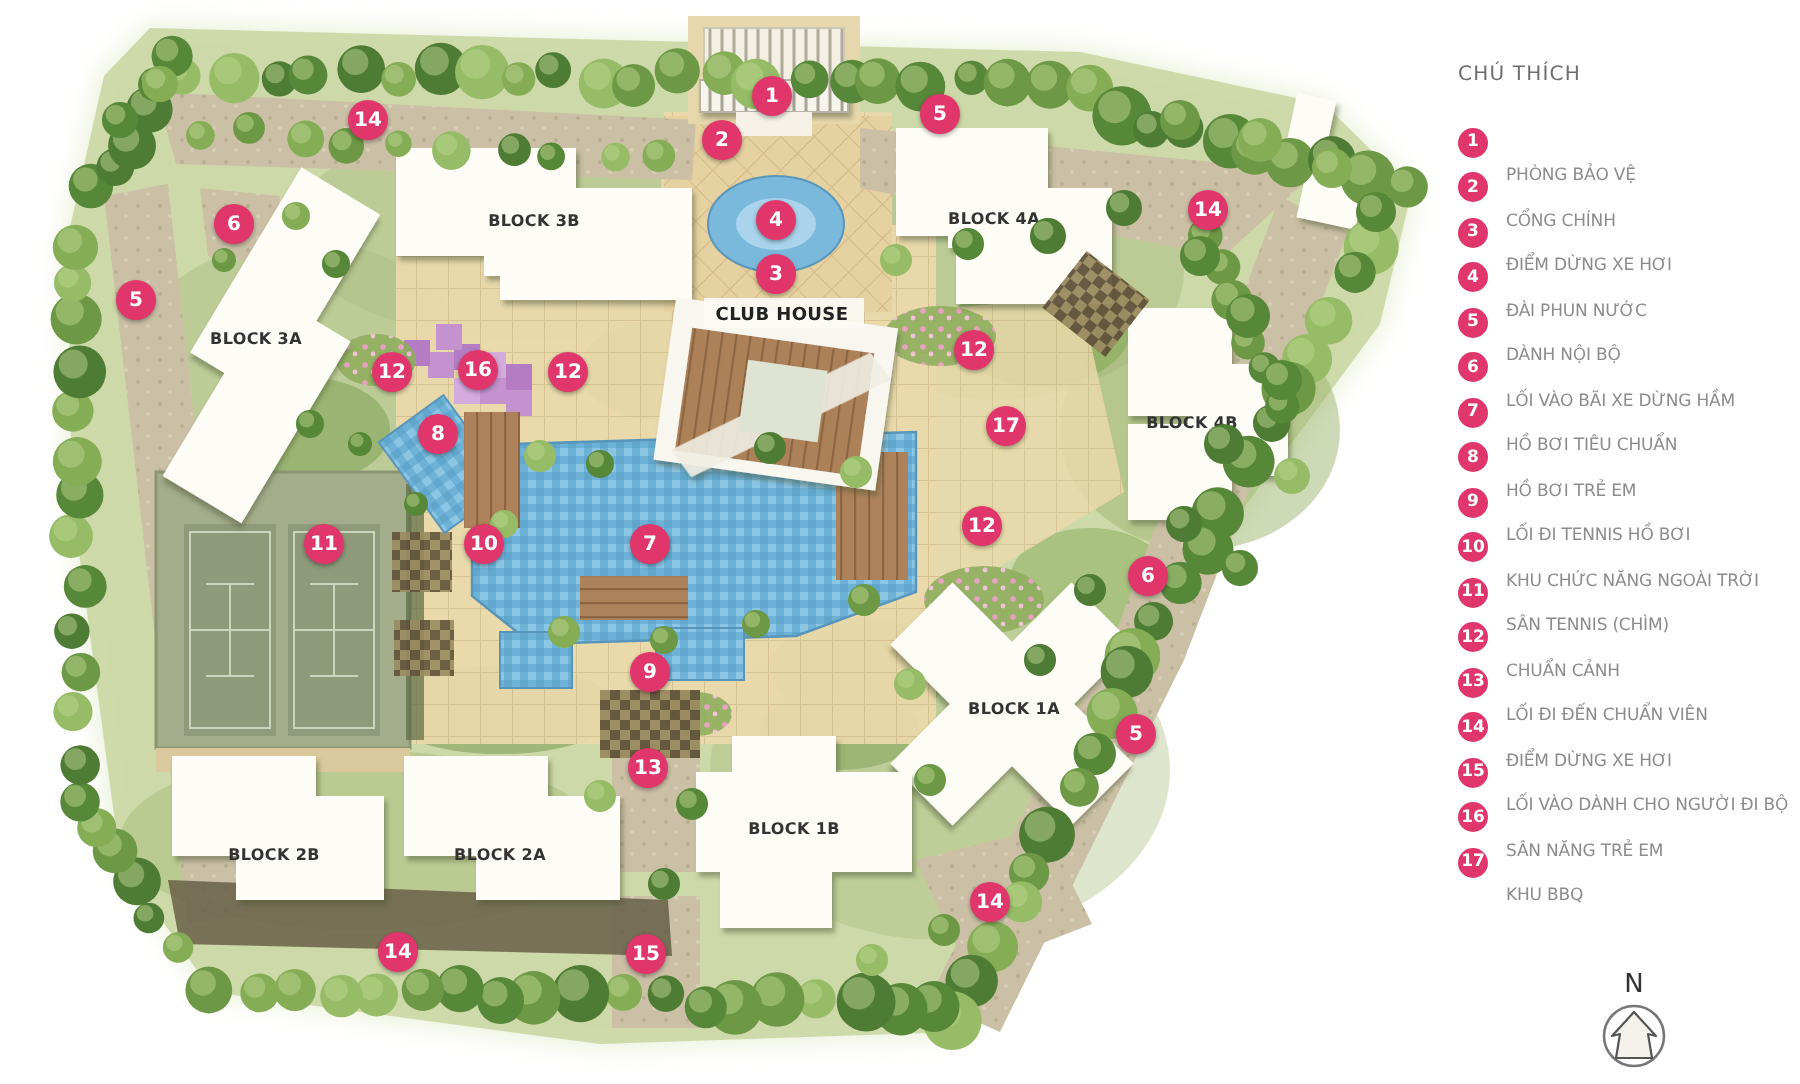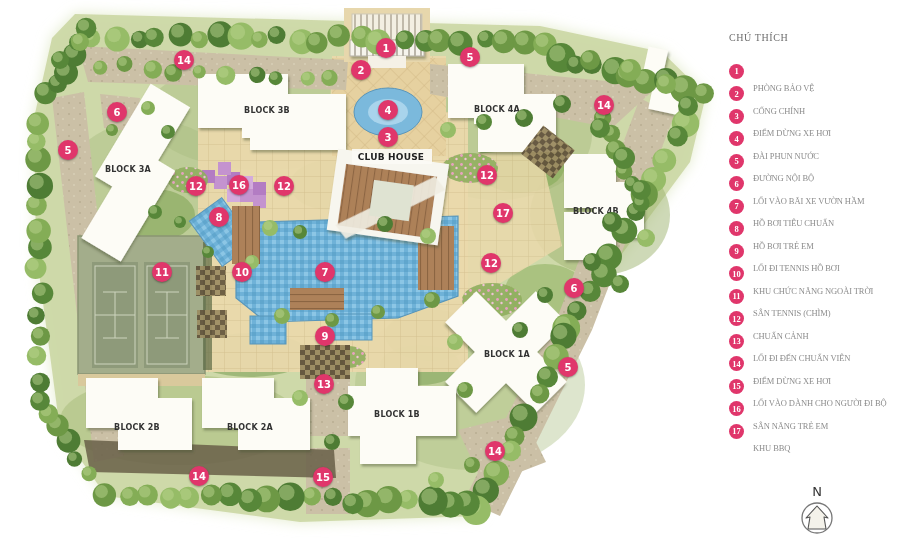--- a/index.html
+++ b/index.html
@@ -12,21 +12,21 @@
   .mk {
     position:absolute; width:20px; height:20px; margin:-10px 0 0 -10px;
     border-radius:50%; background:var(--pink); color:#fff;
     display:flex; align-items:center; justify-content:center;
     font-size:10px; font-weight:bold;
     box-shadow:0 1px 2px rgba(0,0,0,.35);
     z-index:5;
   }
 
   
-  .legend { position:absolute; left:729px; top:32px; width:172px; z-index:6;font-family:Liberation Serif, serif; }
+  .legend { position:absolute; left:729px; top:32px; width:172px; z-index:6; }
   .legend-title { font-size:10px; color:#6e6e6e; letter-spacing:.6px; margin-bottom:17px; }
   .li { display:flex; align-items:center; height:22.5px; }
   .lc { flex:0 0 15px; width:15px; height:15px; border-radius:50%; background:var(--pink);
         color:#fff; font-size:8.5px; font-weight:bold;
         display:flex; align-items:center; justify-content:center; }
   .ll { margin-left:9px; font-size:8.5px; letter-spacing:-.1px; color:#8c8c8c; white-space:nowrap;margin-top:34px; }
 
   
   .compass { position:absolute; left:793px; top:482px; z-index:6; }
 </style>
@@ -665,25 +665,25 @@
       <div class="li">
         <span class="lc">3</span>
         <span class="ll">ĐIỂM DỪNG XE HƠI</span>
       </div>
       <div class="li">
         <span class="lc">4</span>
         <span class="ll">ĐÀI PHUN NƯỚC</span>
       </div>
       <div class="li">
         <span class="lc">5</span>
-        <span class="ll">ĐƯỜNG NỘI BỘ</span>
+        <span class="ll">DÀNH NỘI BỘ</span>
       </div>
       <div class="li">
         <span class="lc">6</span>
-        <span class="ll">LỐI VÀO BÃI XE VƯỜN HẦM</span>
+        <span class="ll">LỐI VÀO BÃI XE DỪNG HẦM</span>
       </div>
       <div class="li">
         <span class="lc">7</span>
         <span class="ll">HỒ BƠI TIÊU CHUẨN</span>
       </div>
       <div class="li">
         <span class="lc">8</span>
         <span class="ll">HỒ BƠI TRẺ EM</span>
       </div>
       <div class="li">

